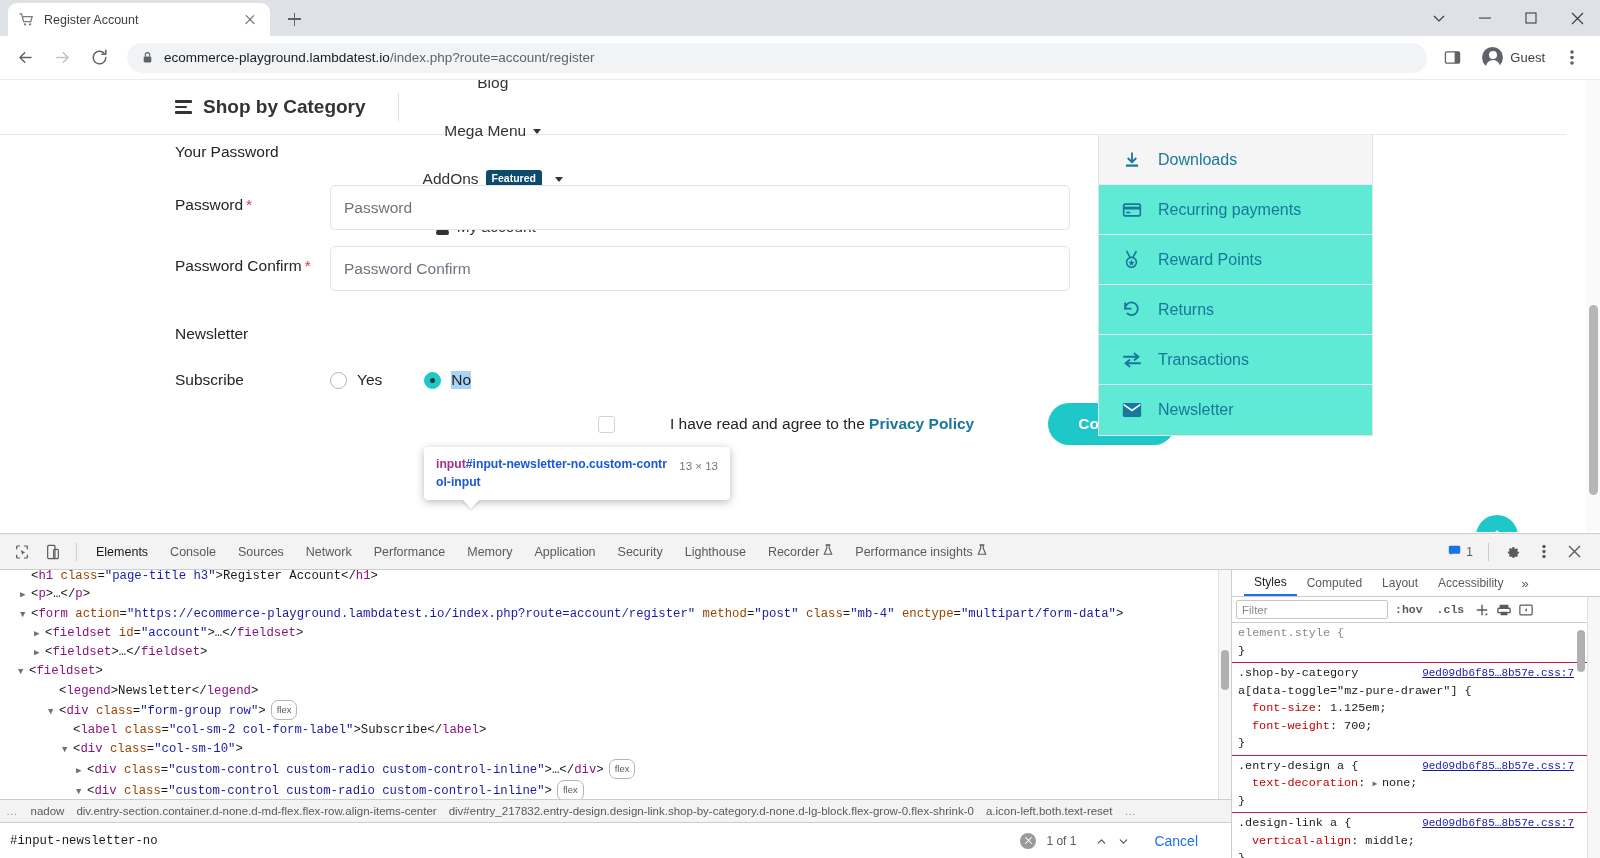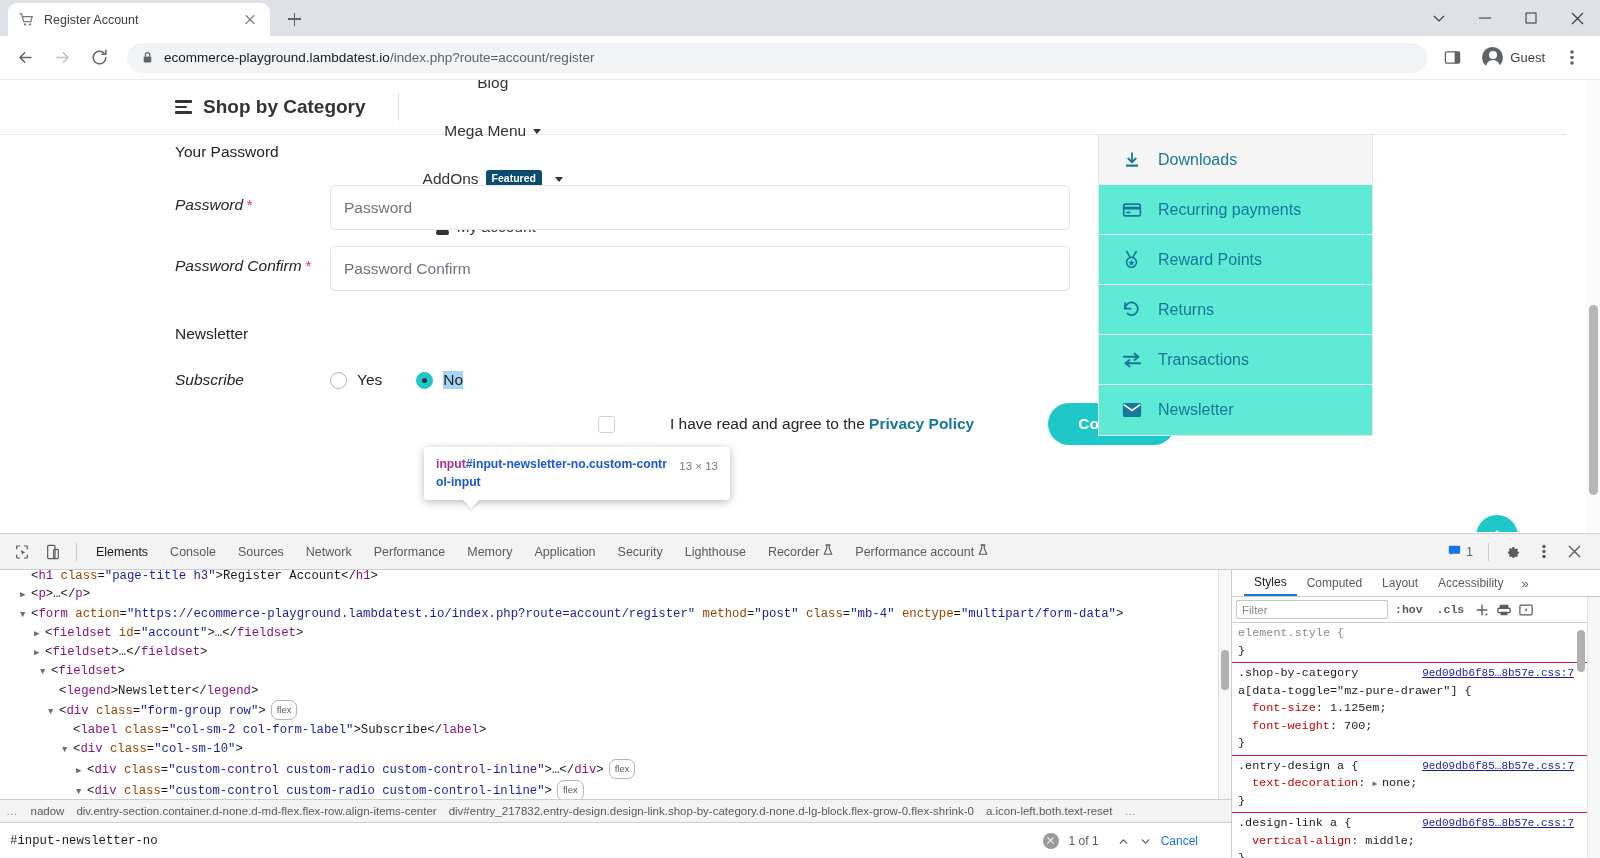--- a/index.html
+++ b/index.html
@@ -78,29 +78,29 @@
   .person { width:15px; height:15px; position:relative; }
   .person:before { content:""; position:absolute; left:4.5px; top:0; width:6px; height:6px;
                    border-radius:50%; background:#333; }
   .person:after  { content:""; position:absolute; left:1px; top:7.5px; width:13px; height:8px;
                    border-radius:6px 6px 2px 2px; background:#333; }
 
   
   .page-body { position:relative; height:397px; }
   .formcol { position:absolute; left:175px; top:8px; width:895px; }
   .grp { display:flex; align-items:flex-start; margin-bottom:16px; }
-  .lbl { width:155px; font-size:15.5px; color:#212529; padding-top:9px; line-height:1.45;font-style:italic; }
+  .lbl { width:155px; font-size:15.5px; color:#212529; padding-top:9px; line-height:1.45; }
   .req { color:#dc3545; margin-left:3px; }
   .legend { font-size:15.5px; color:#212529; margin-bottom:24px; }
   .inp {
     flex:1; height:45px; border:1px solid #e3e3e3; border-radius:5px; background:#fff;
     font-size:15.5px; color:#6c757d; padding:0 13px; display:flex; align-items:center;
     font-family:"Liberation Sans", sans-serif;
   }
-  .radios { display:flex; align-items:center; gap:4px; padding-top:6px; }
+  .radios { display:flex; align-items:center; gap:12px; padding-top:6px; }
   .radio-wrap { display:flex; align-items:center; margin-right:30px; }
   .rdo { width:17px; height:17px; border:1.5px solid #adb5bd; border-radius:50%; background:#fff;
          margin-right:10px; }
   .rdo.on { background:#1ec8c8; border-color:#1ec8c8; position:relative; }
   .rdo.on:after { content:""; position:absolute; left:5px; top:5px; width:5px; height:5px;
                   border-radius:50%; background:#333; }
   .rlabel { font-size:15.5px; color:#212529; }
   .rlabel.hl { background:#a8d4f5; }
 
   .agree-row { position:absolute; left:598px; top:268px; display:flex; align-items:center;gap:43px; }
@@ -196,21 +196,21 @@
   .find-inp { flex:1; font-family:"Liberation Mono", monospace; font-size:12.3px; color:#1a1a1a;
               border:none; outline:none; background:transparent; }
   .find-clear { width:16px; height:16px; border-radius:50%; background:#9a9a9a; position:relative;
                 cursor:pointer; margin-right:10px; }
   .find-clear:before, .find-clear:after { content:""; position:absolute; left:3.5px; top:7.4px;
                 width:9px; height:1.4px; background:#fff; }
   .find-clear:before { transform:rotate(45deg);} .find-clear:after{ transform:rotate(-45deg);}
   .find-count { font-size:12px; color:#5a5a5a; margin-right:14px; }
   .find-nav { width:22px; height:22px; display:flex; align-items:center; justify-content:center;
               cursor:pointer; color:#5a5a5a; }
-  .find-cancel { font-size:12px; color:#1a73e8; margin-left:4px; margin-right:26px; cursor:pointer; }
+  .find-cancel { font-size:14px; color:#1a73e8; margin-left:20px; margin-right:26px; cursor:pointer; }
 
   .styles-pane { flex:1; position:relative; background:#fff; overflow:hidden; }
   .st-tabs { height:27px; display:flex; align-items:center; border-bottom:1px solid #cdcdcd;
              padding-left:12px; gap:0; }
   .st-tab { font-size:12px; color:#5a5a5a; padding:0 10px; height:26px; display:flex; align-items:center;
             cursor:pointer; }
   .st-tab.active { color:#1a1a1a; border-bottom:2px solid #1a73e8; }
   .st-more { color:#5a5a5a; font-size:13px; padding:0 8px; cursor:pointer; }
 
   .st-filter { height:26px; display:flex; align-items:center; border-bottom:1px solid #cdcdcd;
@@ -510,21 +510,21 @@
     <div class="dt-tab">
       <span>Recorder</span>
       <span>
         <svg width="10" height="12" viewBox="0 0 12 14">
             <path d="M4.5 1v4L1.5 12h9L7.5 5V1z" fill="none" stroke="#5a5a5a" stroke-width="1.3"></path>
             <path d="M3 1h6" stroke="#5a5a5a" stroke-width="1.3"></path>
           </svg>
       </span>
     </div>
     <div class="dt-tab">
-      <span>Performance account</span>
+      <span>Performance insights</span>
       <span>
         <svg width="10" height="12" viewBox="0 0 12 14">
             <path d="M4.5 1v4L1.5 12h9L7.5 5V1z" fill="none" stroke="#5a5a5a" stroke-width="1.3"></path>
             <path d="M3 1h6" stroke="#5a5a5a" stroke-width="1.3"></path>
           </svg>
       </span>
     </div>
     <div class="dt-right">
       <div class="msg-chip">
         <span>
@@ -557,21 +557,21 @@
   </div>
 
   <div class="dt-body">
     <div class="dom-pane">
       <div class="dom-tree" id="dom-tree">
           <div class="dn" style="padding-left: 20px; margin-top: -6px;"><span class="tw"></span>&lt;<span class="tag">h1</span> <span class="atn">class</span>=<span class="atv">"page-title h3"</span>&gt;<span class="txt">Register Account</span>&lt;/<span class="tag">h1</span>&gt;</div>
           <div class="dn" style="padding-left: 20px;"><span class="tw">▶</span>&lt;<span class="tag">p</span>&gt;<span class="txt">…</span>&lt;/<span class="tag">p</span>&gt;</div>
           <div class="dn" style="padding-left: 20px;"><span class="tw">▼</span>&lt;<span class="tag">form</span> <span class="atn">action</span>=<span class="atv">"https://ecommerce-playground.lambdatest.io/index.php?route=account/register"</span> <span class="atn">method</span>=<span class="atv">"post"</span> <span class="atn">class</span>=<span class="atv">"mb-4"</span> <span class="atn">enctype</span>=<span class="atv">"multipart/form-data"</span>&gt;</div>
           <div class="dn" style="padding-left: 34px;"><span class="tw">▶</span>&lt;<span class="tag">fieldset</span> <span class="atn">id</span>=<span class="atv">"account"</span>&gt;<span class="txt">…</span>&lt;/<span class="tag">fieldset</span>&gt;</div>
           <div class="dn" style="padding-left: 34px;"><span class="tw">▶</span>&lt;<span class="tag">fieldset</span>&gt;<span class="txt">…</span>&lt;/<span class="tag">fieldset</span>&gt;</div>
-          <div class="dn" style="padding-left: 40px;"><span class="tw">▼</span>&lt;<span class="tag">fieldset</span>&gt;</div>
+          <div class="dn" style="padding-left: 18px;"><span class="tw">▼</span>&lt;<span class="tag">fieldset</span>&gt;</div>
           <div class="dn" style="padding-left: 48px;"><span class="tw"></span>&lt;<span class="tag">legend</span>&gt;<span class="txt">Newsletter</span>&lt;/<span class="tag">legend</span>&gt;</div>
           <div class="dn" style="padding-left: 48px;"><span class="tw">▼</span>&lt;<span class="tag">div</span> <span class="atn">class</span>=<span class="atv">"form-group row"</span>&gt;<span class="flexbadge">flex</span></div>
           <div class="dn" style="padding-left: 62px;"><span class="tw"></span>&lt;<span class="tag">label</span> <span class="atn">class</span>=<span class="atv">"col-sm-2 col-form-label"</span>&gt;<span class="txt">Subscribe</span>&lt;/<span class="tag">label</span>&gt;</div>
           <div class="dn" style="padding-left: 62px;"><span class="tw">▼</span>&lt;<span class="tag">div</span> <span class="atn">class</span>=<span class="atv">"col-sm-10"</span>&gt;</div>
           <div class="dn" style="padding-left: 76px;"><span class="tw">▶</span>&lt;<span class="tag">div</span> <span class="atn">class</span>=<span class="atv">"custom-control custom-radio custom-control-inline"</span>&gt;<span class="txt">…</span>&lt;/<span class="tag">div</span>&gt;<span class="flexbadge">flex</span></div>
           <div class="dn" style="padding-left: 76px;"><span class="tw">▼</span>&lt;<span class="tag">div</span> <span class="atn">class</span>=<span class="atv">"custom-control custom-radio custom-control-inline"</span>&gt;<span class="flexbadge">flex</span></div>
           <div class="dn" style="padding-left: 90px;"><span class="tw"></span><span class="hl-row">&lt;<span class="tag">input</span> <span class="atn">type</span>=<span class="atv">"radio"</span> <span class="atn">name</span>=<span class="atv">"newsletter"</span> <span class="atn">value</span>=<span class="atv">"0"</span> <span class="atn">id</span>=<span class="atv">"input-newsletter-no"</span> <span class="atn">class</span>=<span class="atv">"custom-control-input"</span> <span class="atn">checked</span>=<span class="atv">"checked"</span>&gt;</span></div>
         </div>
       <div class="dom-scroll">
         <div class="dom-thumb"></div>

